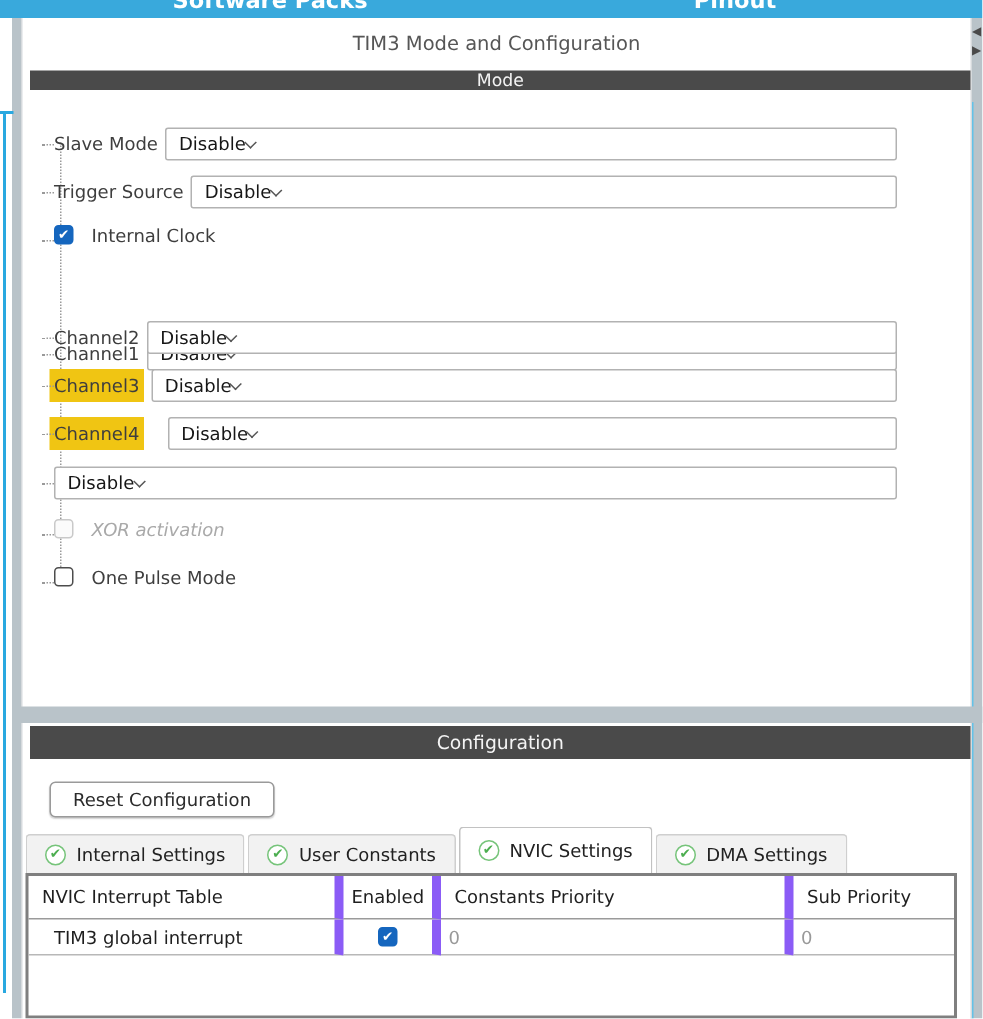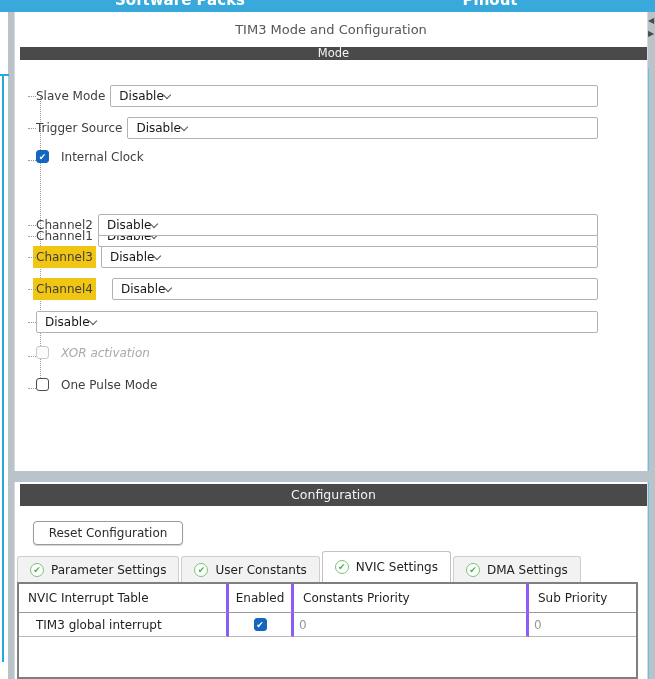--- a/index.html
+++ b/index.html
@@ -66,21 +66,21 @@
          border:1px solid #cfcfcf; border-bottom:none; border-radius:3px 3px 0 0; font-size:12px; color:#222;
          cursor:pointer; white-space:nowrap; }
   .tab.active { height:31px; background:#fff; border-color:#c2c2c2; position:relative; z-index:3; }
   .tab-check { width:14px; height:14px; border:1px solid #76c47a; border-radius:50%; color:#4cae50;
                font-size:9px; line-height:13px; text-align:center; flex:none; background:#fff; }
 
   
   .nvic-table { position:absolute; left:17px; top:582px; width:621px; height:97px; background:#fff;
                 border:2px solid #7f7f7f; z-index:2; }
   .t-row { display:grid; grid-template-columns:210px 65px 235px 1fr; }
-  .t-cell { display:flex; align-items:center; border-right:3px solid #8b5cf6; font-size:12px; color:#1f1f1f;
+  .t-cell { display:flex; align-items:center; border-right:6px solid #8b5cf6; font-size:12px; color:#1f1f1f;
             padding-left:9px; overflow:hidden; white-space:nowrap; }
   .t-cell:last-child { border-right:none; }
   .t-head .t-cell { height:29px; border-bottom:1px solid #9a9a9a; }
   .t-body .t-cell { height:24px; border-bottom:1px solid #b8b8b8; }
   .t-cell.center { justify-content:center; padding-left:0; }
   .t-cell.name { padding-left:17px; }
   .t-cell.num { color:#999; padding-left:5px; }
 </style>
 </head>
 <body>
@@ -179,21 +179,21 @@
     </div>
 
   <div class="splitter"></div>
   <div class="section-bar" id="config-bar">Configuration</div>
 
   <button class="reset-btn">Reset Configuration</button>
 
   <div class="tabs" id="tabs">
       <div class="tab">
         <span class="tab-check">✔</span>
-        <span>Parameter Settings</span>
+        <span>Internal Settings</span>
       </div>
       <div class="tab">
         <span class="tab-check">✔</span>
         <span>User Constants</span>
       </div>
       <div class="tab active">
         <span class="tab-check">✔</span>
         <span>NVIC Settings</span>
       </div>
       <div class="tab">

